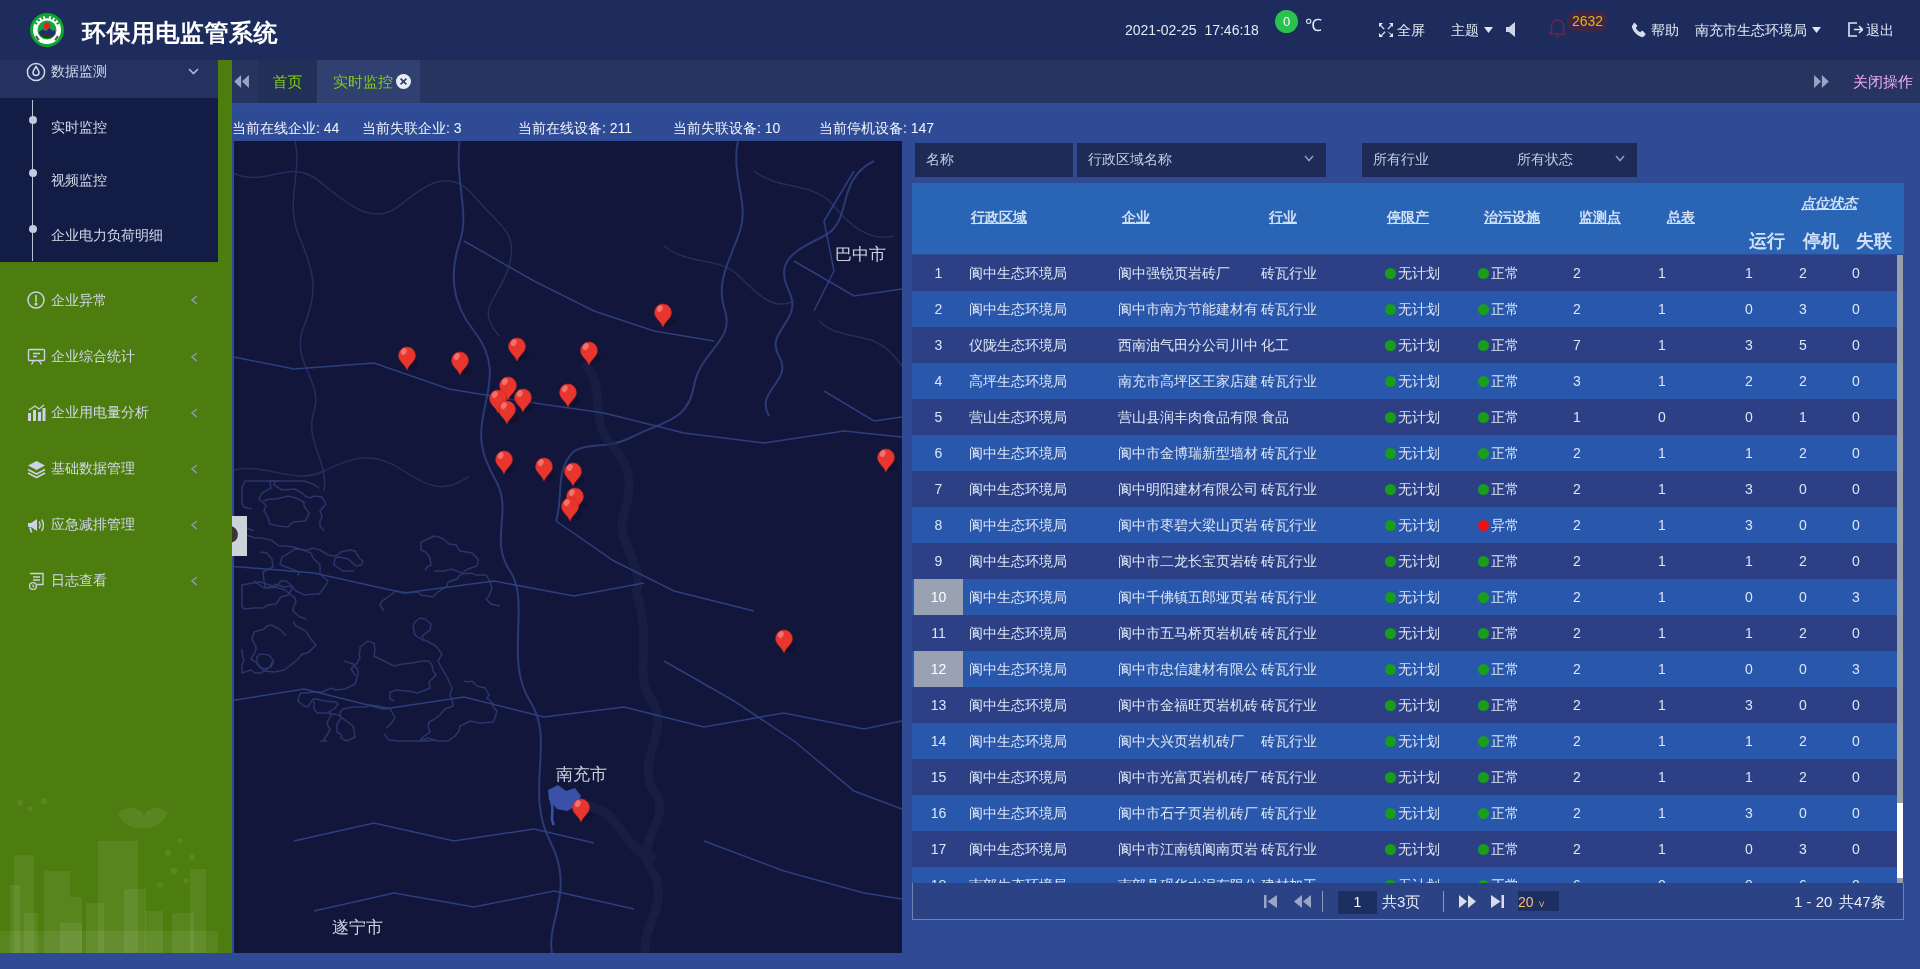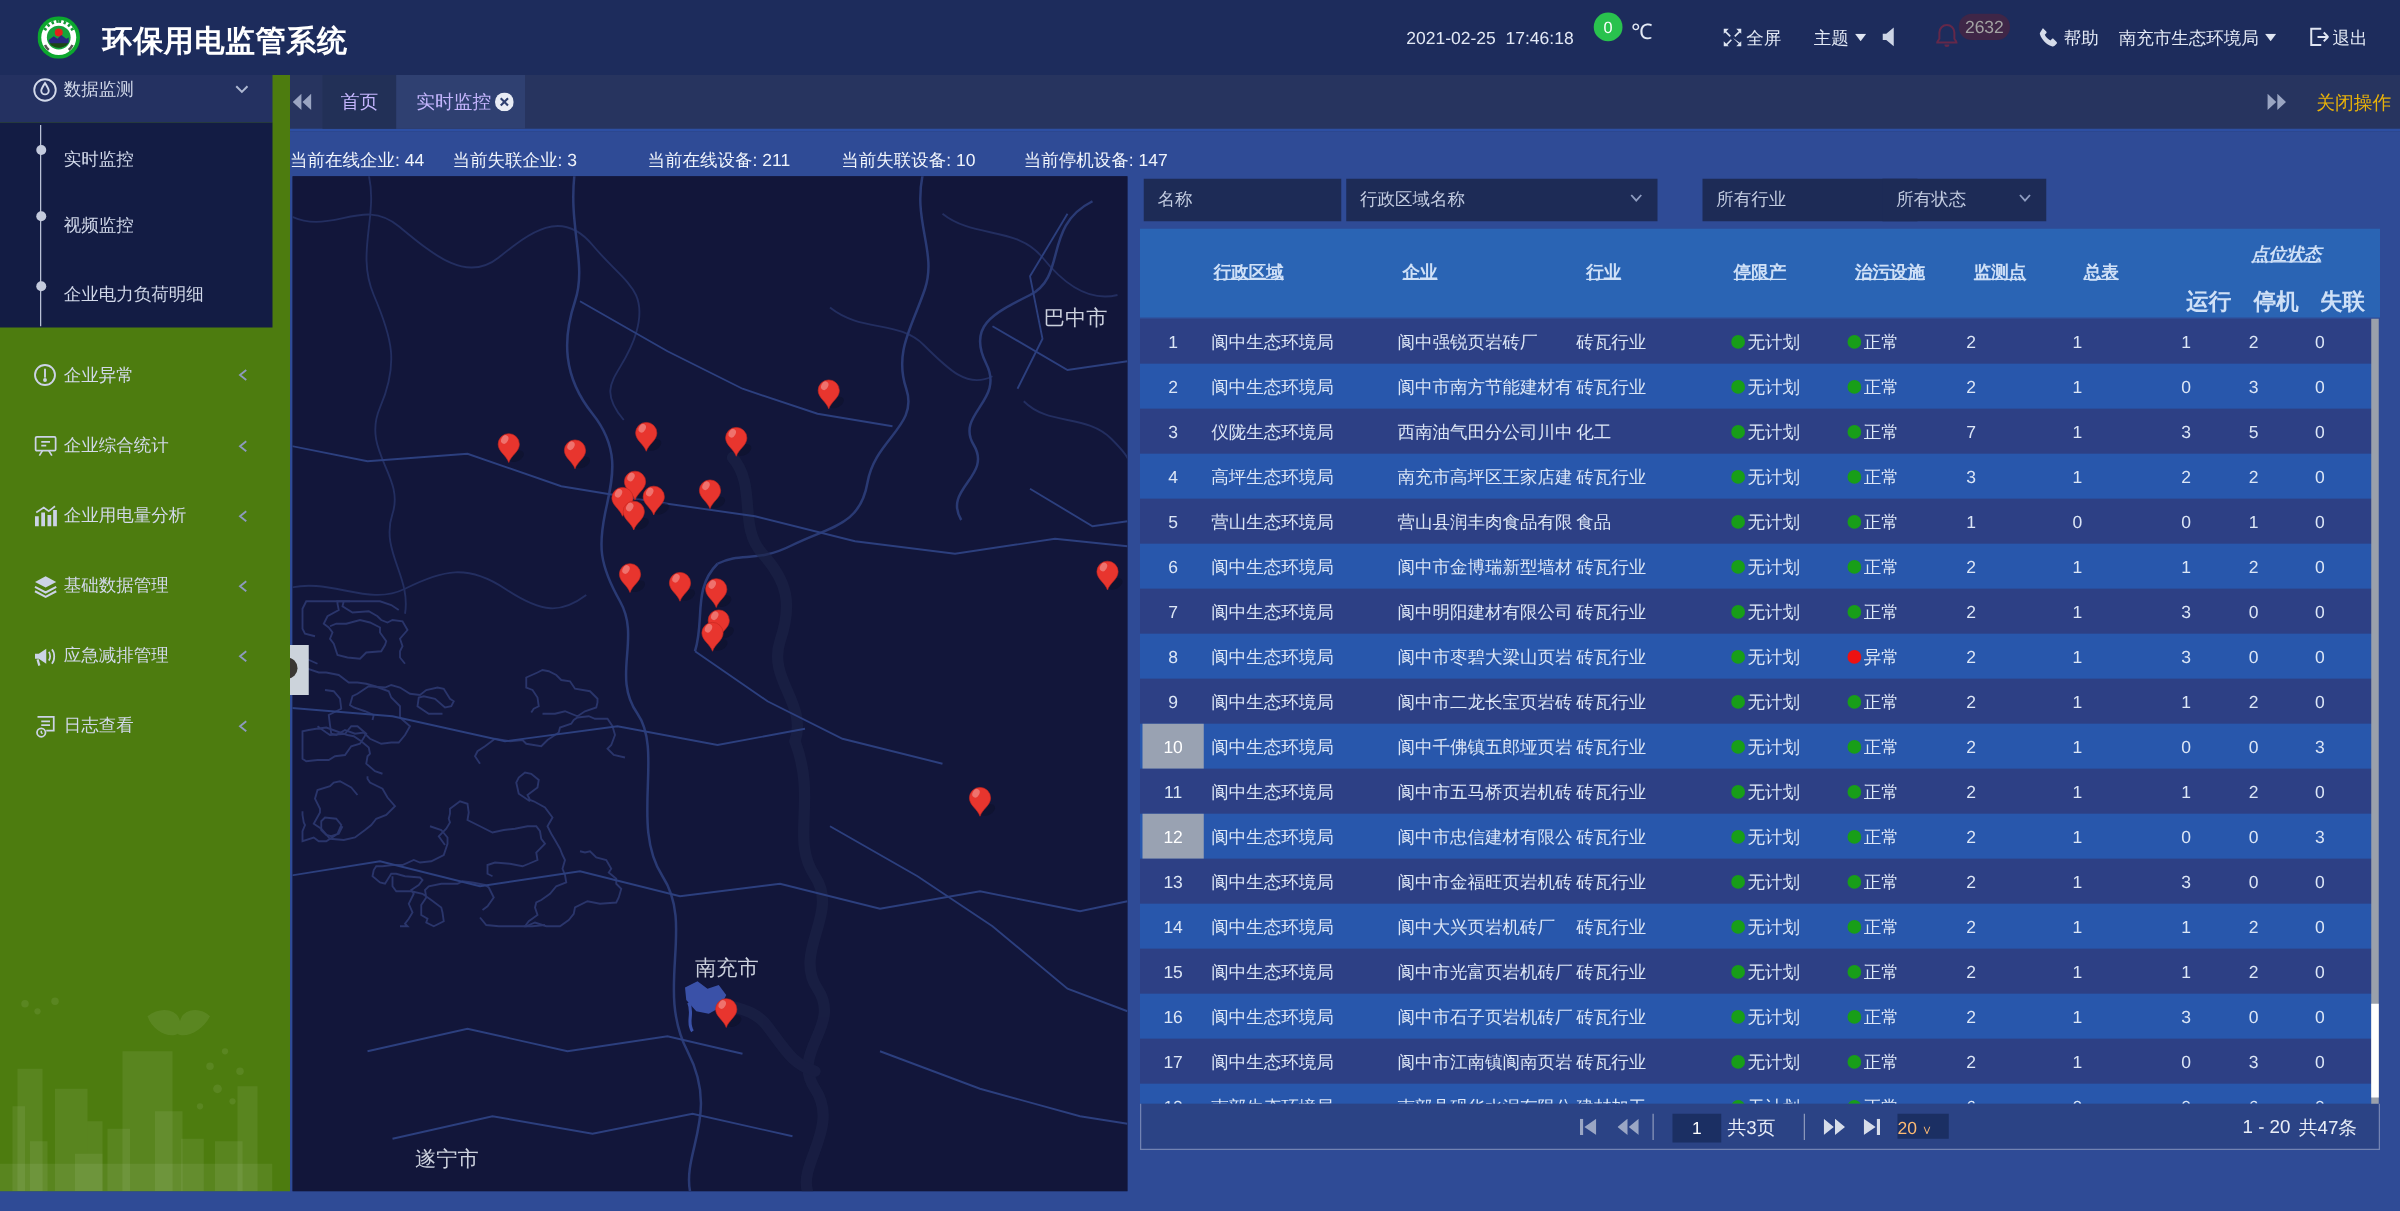--- a/index.html
+++ b/index.html
@@ -16,21 +16,21 @@
   #sidebar { position:absolute; left:0; top:44px; width:232px; height:909px; background:#4d7c0f; z-index:20; }
   #menu-top { position:absolute; left:0; top:0; width:218px; height:54px; background:#243161; }
   #submenu { position:absolute; left:0; top:54px; width:218px; height:164px; background:#131c44; }
   .mitem { position:absolute; left:51px; font-size:14px; color:#d2d9ea; }
   .sline { position:absolute; left:32px; top:56px; width:1px; height:161px; background:#b9c1d6; }
   .sdot { position:absolute; left:29px; width:8px; height:8px; border-radius:50%; background:#c3cadd; }
   .chl { position:absolute; left:190px; width:10px; height:10px; }
 
   
   #tabbar { position:absolute; left:218px; top:60px; width:1702px; height:45px; background:#27345f; z-index:10; border-bottom:2px solid #2d4fa3; }
-  .tab { position:absolute; top:0; height:43px; font-size:15px; color:#c4b5fd; text-align:center; }
+  .tab { position:absolute; top:0; height:43px; font-size:15px; color:#84cc16; text-align:center; }
 
   
   .stat { position:absolute; top:120px; font-size:14px; color:#f0f4fb; z-index:5; }
 
   
   #map { position:absolute; left:234px; top:141px; width:668px; height:812px; background:#12163a; z-index:5; }
 
   
   .fbox { position:absolute; top:143px; height:34px; background:#1d2b56; z-index:6; font-size:14px; color:#c3cce1; }
   .fbox .ph { position:absolute; left:11px; top:8px; }
@@ -93,21 +93,21 @@
   <svg class="abs" style="left:1484px;top:27px" width="9" height="6" viewBox="0 0 9 6">
       <path d="M0 0h9L4.5 6z" fill="#dfe5f2"></path>
     </svg>
   <svg class="abs" style="left:1506px;top:21px" width="15" height="17" viewBox="0 0 15 17">
       <path d="M9 1v15L3 11H0V6h3z" fill="#cdd5e6"></path>
     </svg>
   <svg class="abs" style="left:1549px;top:19px" width="17" height="19" viewBox="0 0 17 19">
       <path d="M8.5 1a6 6 0 0 1 6 6v5l2 3H.5l2-3V7a6 6 0 0 1 6-6z" fill="none" stroke="#64284a" stroke-width="1.6"></path>
       <path d="M6.5 16.5a2 2 0 0 0 4 0z" fill="#64284a"></path>
     </svg>
-  <div class="abs" style="left:1567px;top:11px;width:41px;height:21px;border-radius:10.5px;background:#3f2647;color:#a3a3a3;font-size:14px;text-align:center;line-height:21px;">2632</div>
+  <div class="abs" style="left:1567px;top:11px;width:41px;height:21px;border-radius:10.5px;background:#3f2647;color:#eab308;font-size:14px;text-align:center;line-height:21px;">2632</div>
   <svg class="abs" style="left:1631px;top:22px" width="16" height="16" viewBox="0 0 16 16">
       <path d="M3.6.8 6 3.2c.4.4.4 1 0 1.4L4.8 5.8c.9 1.9 2.6 3.6 4.5 4.5l1.2-1.2c.4-.4 1-.4 1.4 0l2.4 2.4c.4.4.4 1 0 1.4l-1.6 1.6c-.6.6-1.5.8-2.3.5C6.1 13.6 2.4 9.9 1 5.6c-.3-.8-.1-1.7.5-2.3L3.1.8c.2-.2.4-.2.5 0z" fill="#d6dcea"></path>
     </svg>
   <div class="htxt" style="left:1651px">帮助</div>
   <div class="htxt" style="left:1695px">南充市生态环境局</div>
   <svg class="abs" style="left:1812px;top:27px" width="9" height="6" viewBox="0 0 9 6">
       <path d="M0 0h9L4.5 6z" fill="#dfe5f2"></path>
     </svg>
   <svg class="abs" style="left:1846px;top:21px" width="17" height="17" viewBox="0 0 17 17" fill="none" stroke="#dfe5f2" stroke-width="1.6">
       <path d="M11 2H3v13h8"></path>
@@ -236,21 +236,21 @@
   <div class="tab" style="left:40px;width:59px;background:#223057;line-height:43px;">首页</div>
   <div class="tab" style="left:99px;width:103px;background:#2f4071;line-height:43px;text-align:left;padding-left:16px;">实时监控
     <svg style="position:absolute;right:9px;top:14px" width="15" height="15" viewBox="0 0 15 15">
         <circle cx="7.5" cy="7.5" r="7.5" fill="#e8ecf5"></circle>
         <path d="M4.6 4.6l5.8 5.8M10.4 4.6l-5.8 5.8" stroke="#2f4071" stroke-width="1.7"></path>
       </svg>
   </div>
   <svg class="abs" style="left:1595px;top:15px" width="16" height="13" viewBox="0 0 18 15" fill="#9aa5c2">
       <path d="M1 0v15l8-7.5zM10 0v15l8-7.5z"></path>
     </svg>
-  <div class="abs" style="left:1635px;top:13px;font-size:15px;color:#eab308;">关闭操作</div>
+  <div class="abs" style="left:1635px;top:13px;font-size:15px;color:#f0abfc;">关闭操作</div>
 </div>
 
 <div class="stat" style="left:232px">当前在线企业: 44</div>
 <div class="stat" style="left:362px">当前失联企业: 3</div>
 <div class="stat" style="left:518px">当前在线设备: 211</div>
 <div class="stat" style="left:673px">当前失联设备: 10</div>
 <div class="stat" style="left:819px">当前停机设备: 147</div>
 
 <div id="map">
 <svg width="668" height="812" viewBox="0 0 668 812">

